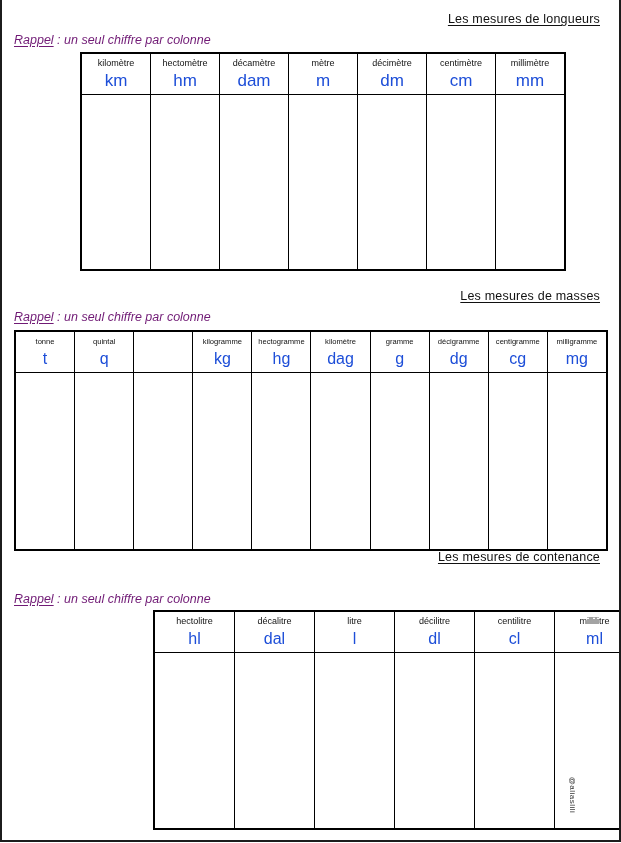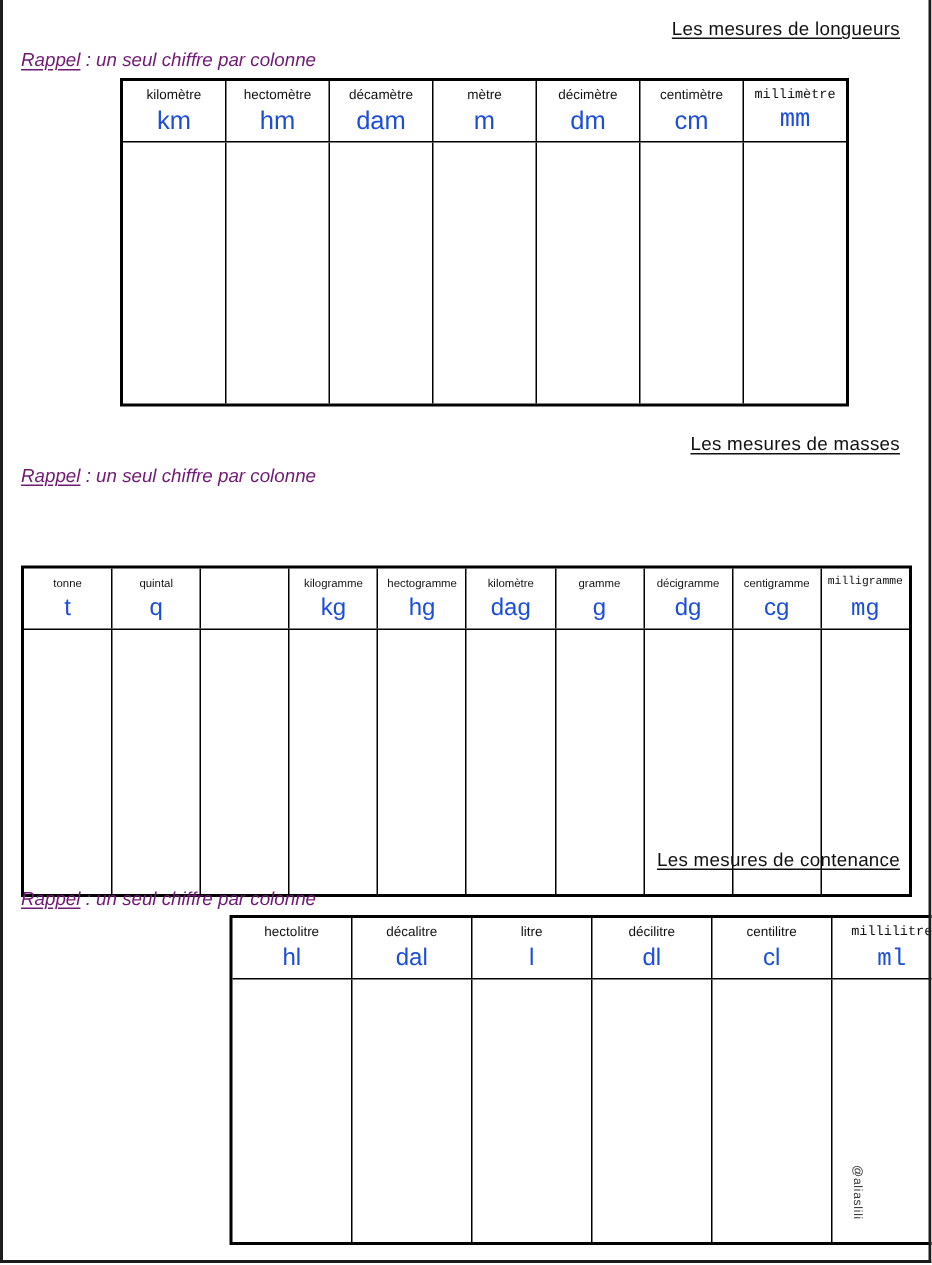--- a/index.html
+++ b/index.html
@@ -18,43 +18,43 @@
   }
   .reminder{position:absolute;left:14px;font-size:12.5px;font-style:italic;color:#701a75;}
   .reminder .rlabel{text-decoration:underline;text-underline-offset:2px;}
 
   .mtable{position:absolute;border:2px solid #000;background:#fff;box-sizing:border-box;}
   .thead{display:flex;border-bottom:1.8px solid #000;}
   .hcell{
     flex:1 1 0;min-width:0;border-right:1.4px solid #000;text-align:center;
     display:flex;flex-direction:column;justify-content:flex-start;box-sizing:border-box;
   }
-  .hcell:last-child{border-right:none;font-family:Liberation Mono, monospace;}
+  .hcell:last-child{border-right:none;}
   .uname{font-size:9px;line-height:11px;padding-top:4px;white-space:nowrap;overflow:hidden;color:#111;}
   .uabbr{font-size:17px;line-height:20px;padding-top:2px;padding-bottom:3px;color:#1d4ed8;}
   .tbody{display:flex;}
   .bcell{flex:1 1 0;border-right:1.4px solid #000;box-sizing:border-box;}
   .bcell:last-child{border-right:none;}
 
   
   .s1 .title-row{top:12px;}
   .s1 .reminder{top:33px;}
   .s1 .mtable{left:80px;top:52px;width:486px;}
   .s1 .tbody .bcell{height:174px;}
 
   
   .s2 .title-row{top:289px;}
   .s2 .reminder{top:310px;}
-  .s2 .mtable{left:14px;top:330px;width:594px;margin-top:47px;}
+  .s2 .mtable{left:14px;top:330px;width:594px;}
   .s2 .uname{font-size:7.6px;}
   .s2 .uabbr{font-size:16px;}
   .s2 .tbody .bcell{height:176px;}
 
   
-  .s3 .title-row{top:566px;}
+  .s3 .title-row{top:550px;}
   .s3 .reminder{top:592px;}
   .s3 .mtable{left:153px;top:610px;width:483px;}
   .s3 .uabbr{font-size:16px;}
   .s3 .tbody .bcell{height:175px;}
 
   .watermark{
     position:absolute;left:572px;top:795px;font-size:8px;color:#333;
     white-space:nowrap;transform:translate(-50%,-50%) rotate(90deg);letter-spacing:0.5px;
   }
 </style>

